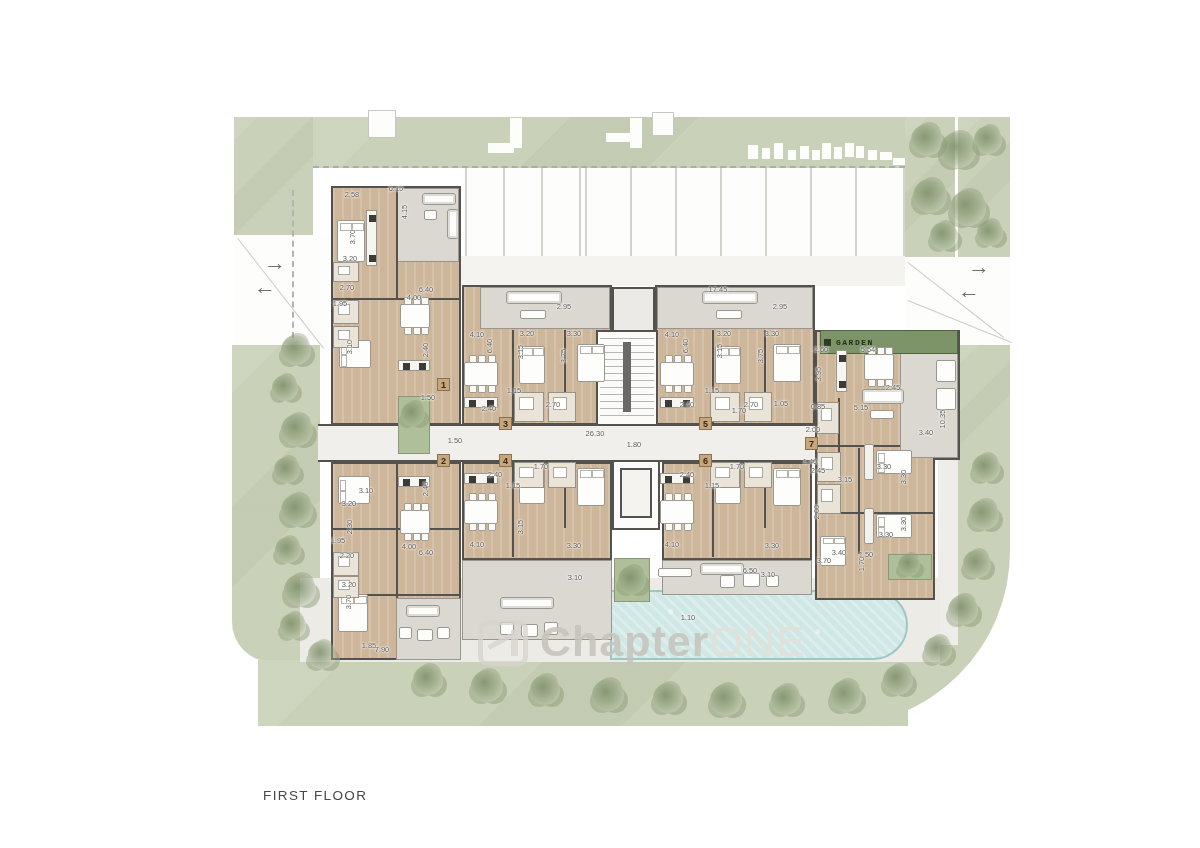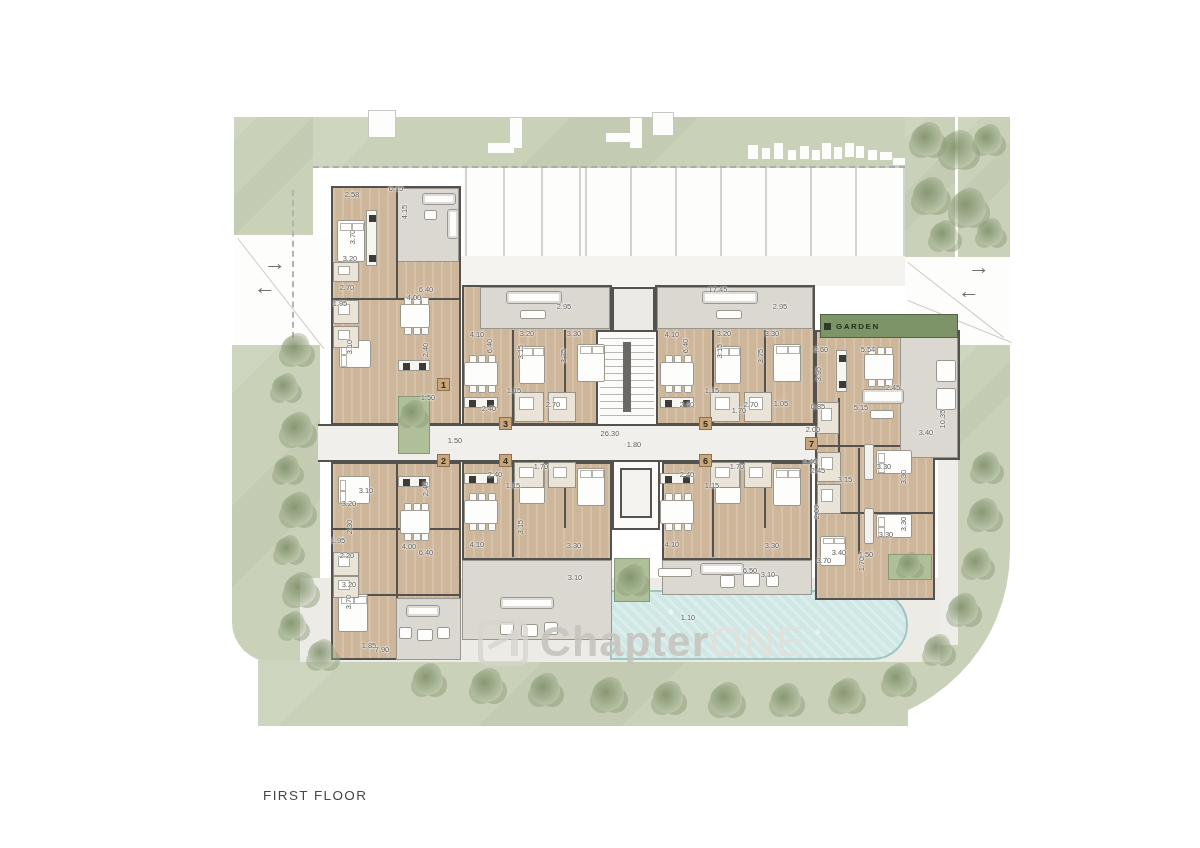--- a/index.html
+++ b/index.html
@@ -173,21 +173,21 @@
         <div class="step" style="left: 600px; top: 380px; width: 54px;"></div>
         <div class="step" style="left: 600px; top: 387px; width: 54px;"></div>
         <div class="step" style="left: 600px; top: 394px; width: 54px;"></div>
         <div class="step" style="left: 600px; top: 401px; width: 54px;"></div>
         <div class="step" style="left: 600px; top: 408px; width: 54px;"></div>
         <div class="step" style="left: 600px; top: 415px; width: 54px;"></div>
       </div>
     <div class="abs" style="left:623px;top:342px;width:8px;height:70px;background:#6b6966;"></div>
   </div>
 
-  <div class="garden-bar" style="left:820px;top:314px;width:138px;height:24px;">
+  <div class="garden-bar" style="left:820px;top:330px;width:138px;height:24px;font-family:Liberation Mono, monospace;">
     <span class="sq"></span>
     <span class="txt">GARDEN</span>
   </div>
 
   <div class="planter" style="left:398px;top:396px;width:32px;height:58px;"></div>
   <div class="planter" style="left:614px;top:558px;width:36px;height:44px;"></div>
   <div class="planter" style="left:888px;top:554px;width:44px;height:26px;"></div>
 
   <div id="walls">
       <div class="wallseg" style="left: 396px; top: 188px; width: 2px; height: 112px;"></div>
@@ -447,21 +447,21 @@
       <span class="dim v" style="left: 352px; top: 237px;">3.70</span>
       <span class="dim" style="left: 350px; top: 258px;">3.20</span>
       <span class="dim" style="left: 347px; top: 287px;">2.70</span>
       <span class="dim" style="left: 426px; top: 289px;">6.40</span>
       <span class="dim" style="left: 340px; top: 303px;">1.95</span>
       <span class="dim" style="left: 414px; top: 297px;">4.00</span>
       <span class="dim v" style="left: 349px; top: 347px;">3.10</span>
       <span class="dim v" style="left: 425px; top: 350px;">2.40</span>
       <span class="dim" style="left: 428px; top: 397px;">1.50</span>
       <span class="dim" style="left: 455px; top: 440px;">1.50</span>
-      <span class="dim" style="left: 610px; top: 433px;">26.30</span>
+      <span class="dim" style="left: 595px; top: 433px;">26.30</span>
       <span class="dim" style="left: 634px; top: 444px;">1.80</span>
       <span class="dim" style="left: 564px; top: 306px;">2.95</span>
       <span class="dim" style="left: 477px; top: 334px;">4.10</span>
       <span class="dim v" style="left: 489px; top: 346px;">6.40</span>
       <span class="dim" style="left: 527px; top: 333px;">3.20</span>
       <span class="dim" style="left: 574px; top: 333px;">3.30</span>
       <span class="dim v" style="left: 520px; top: 352px;">3.15</span>
       <span class="dim v" style="left: 563px; top: 356px;">3.75</span>
       <span class="dim" style="left: 514px; top: 390px;">1.15</span>
       <span class="dim" style="left: 489px; top: 408px;">2.40</span>

